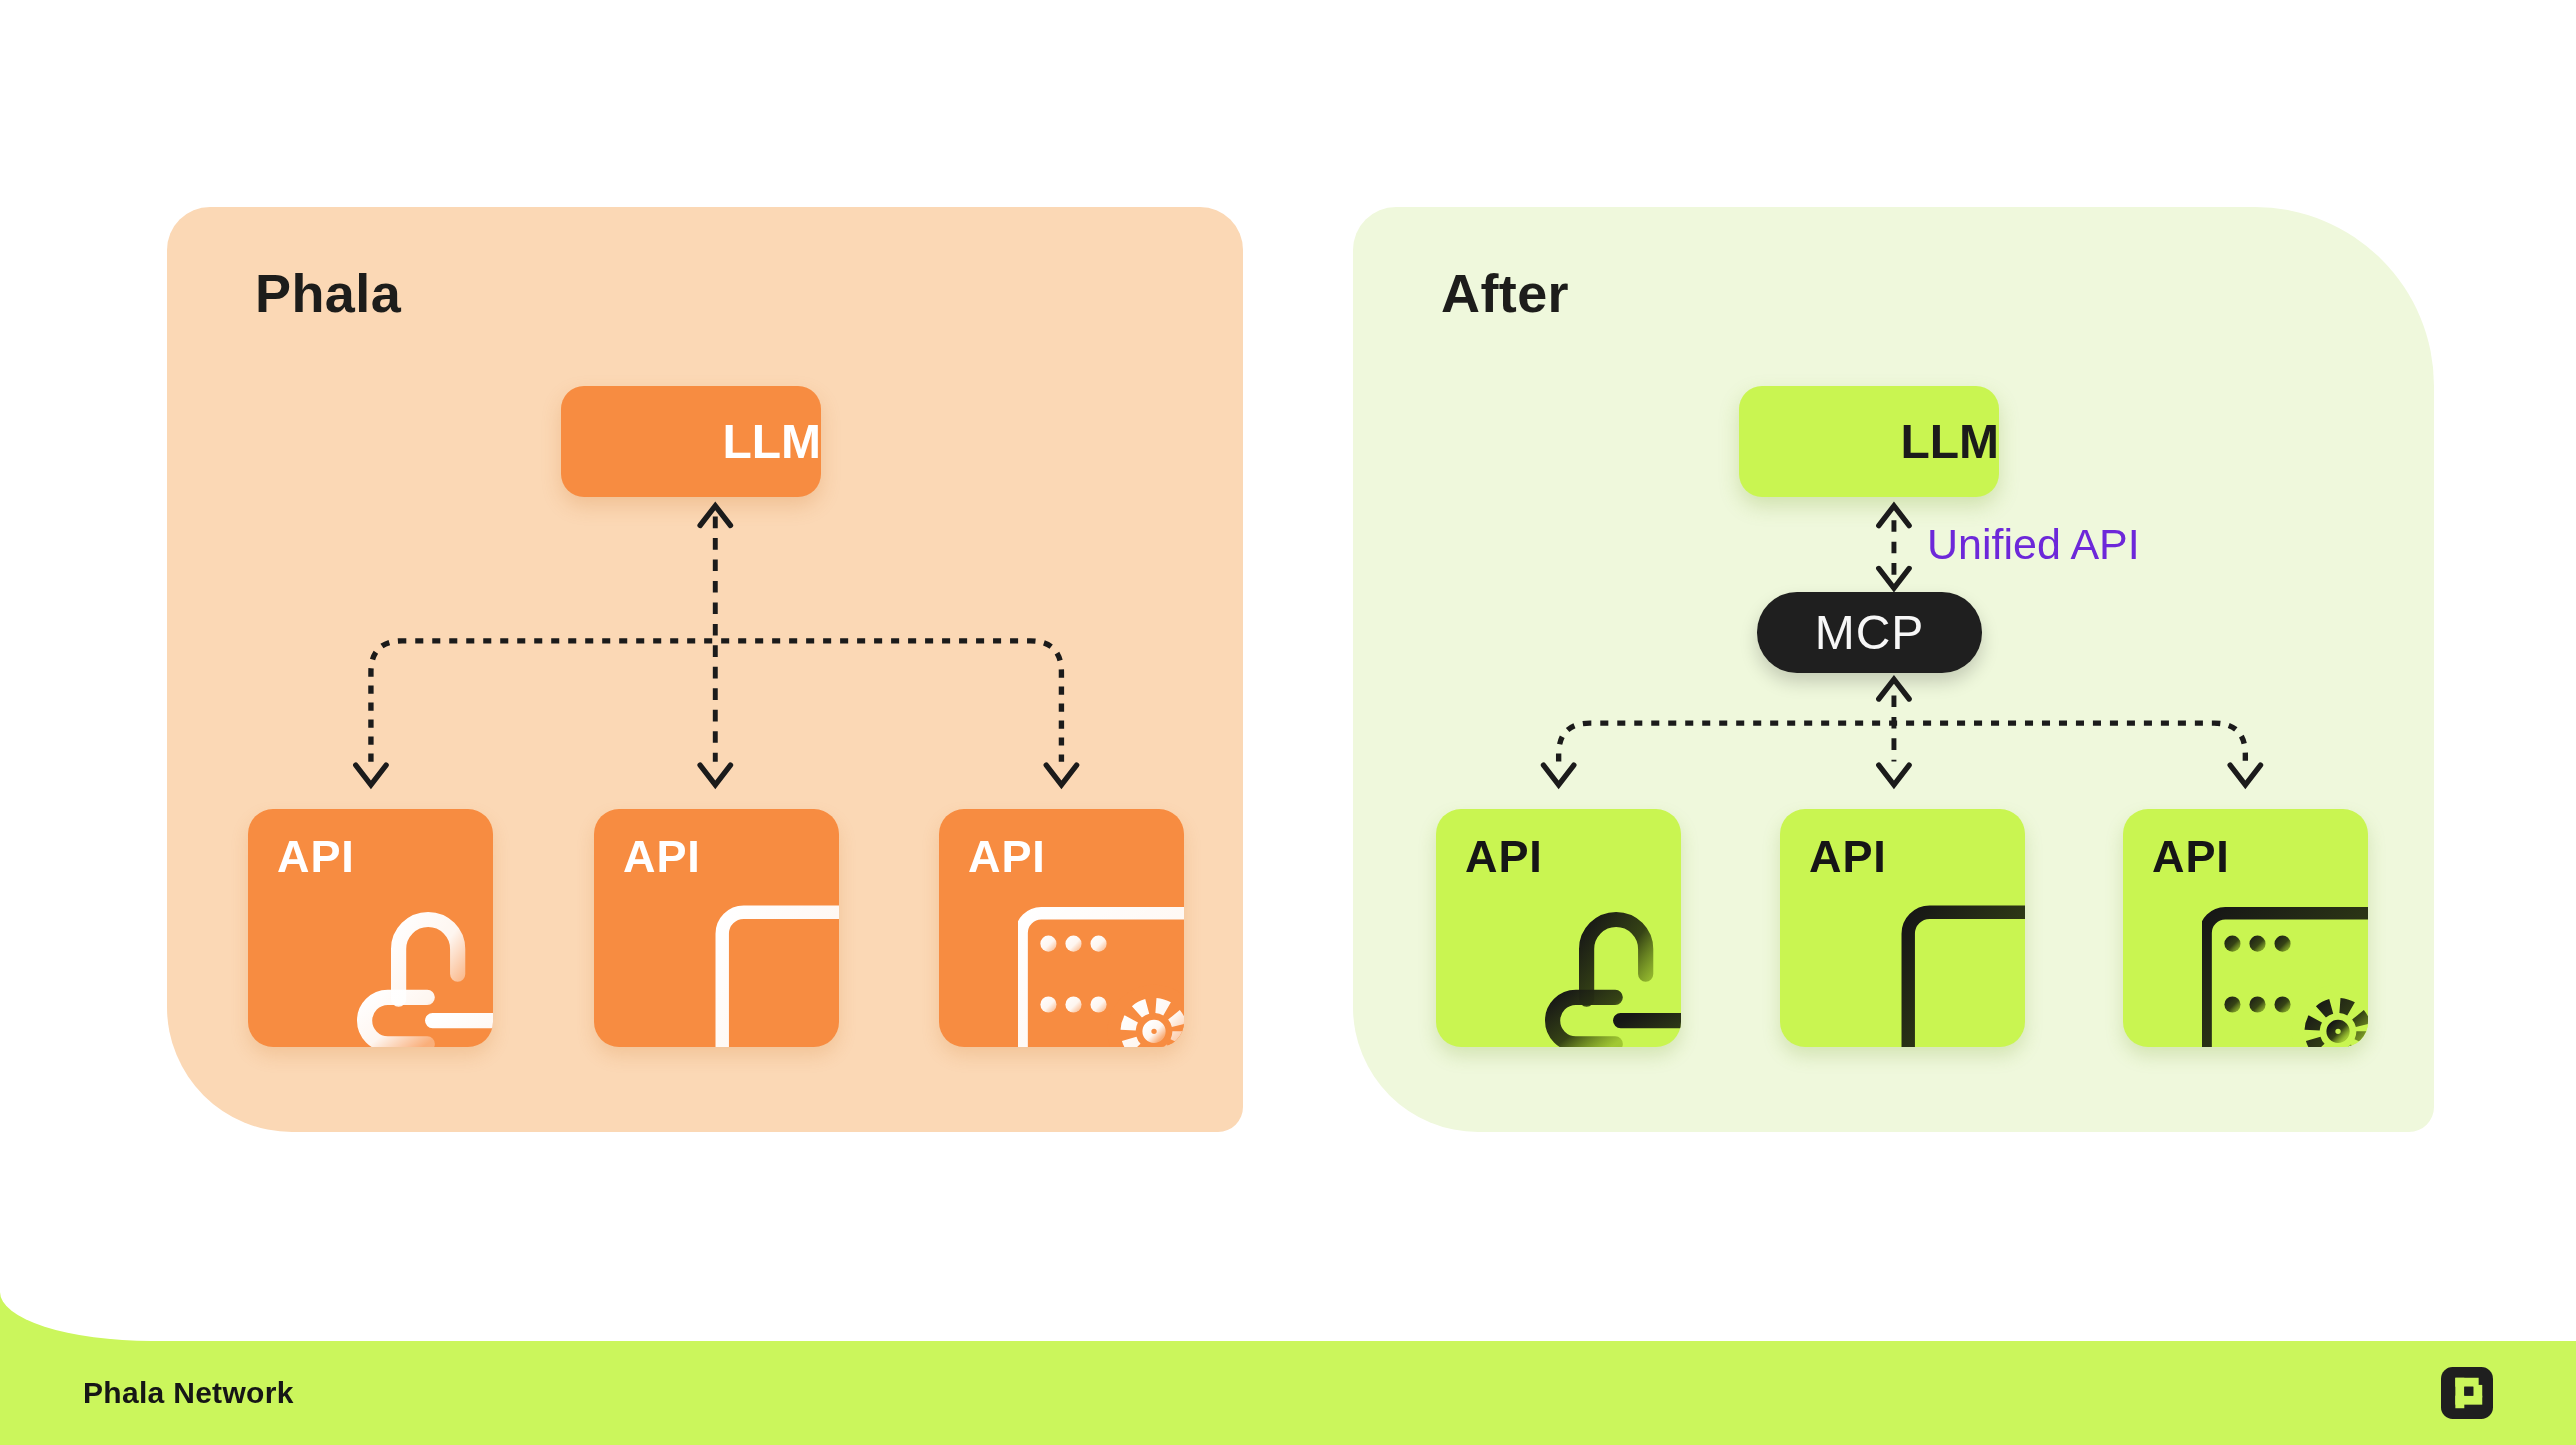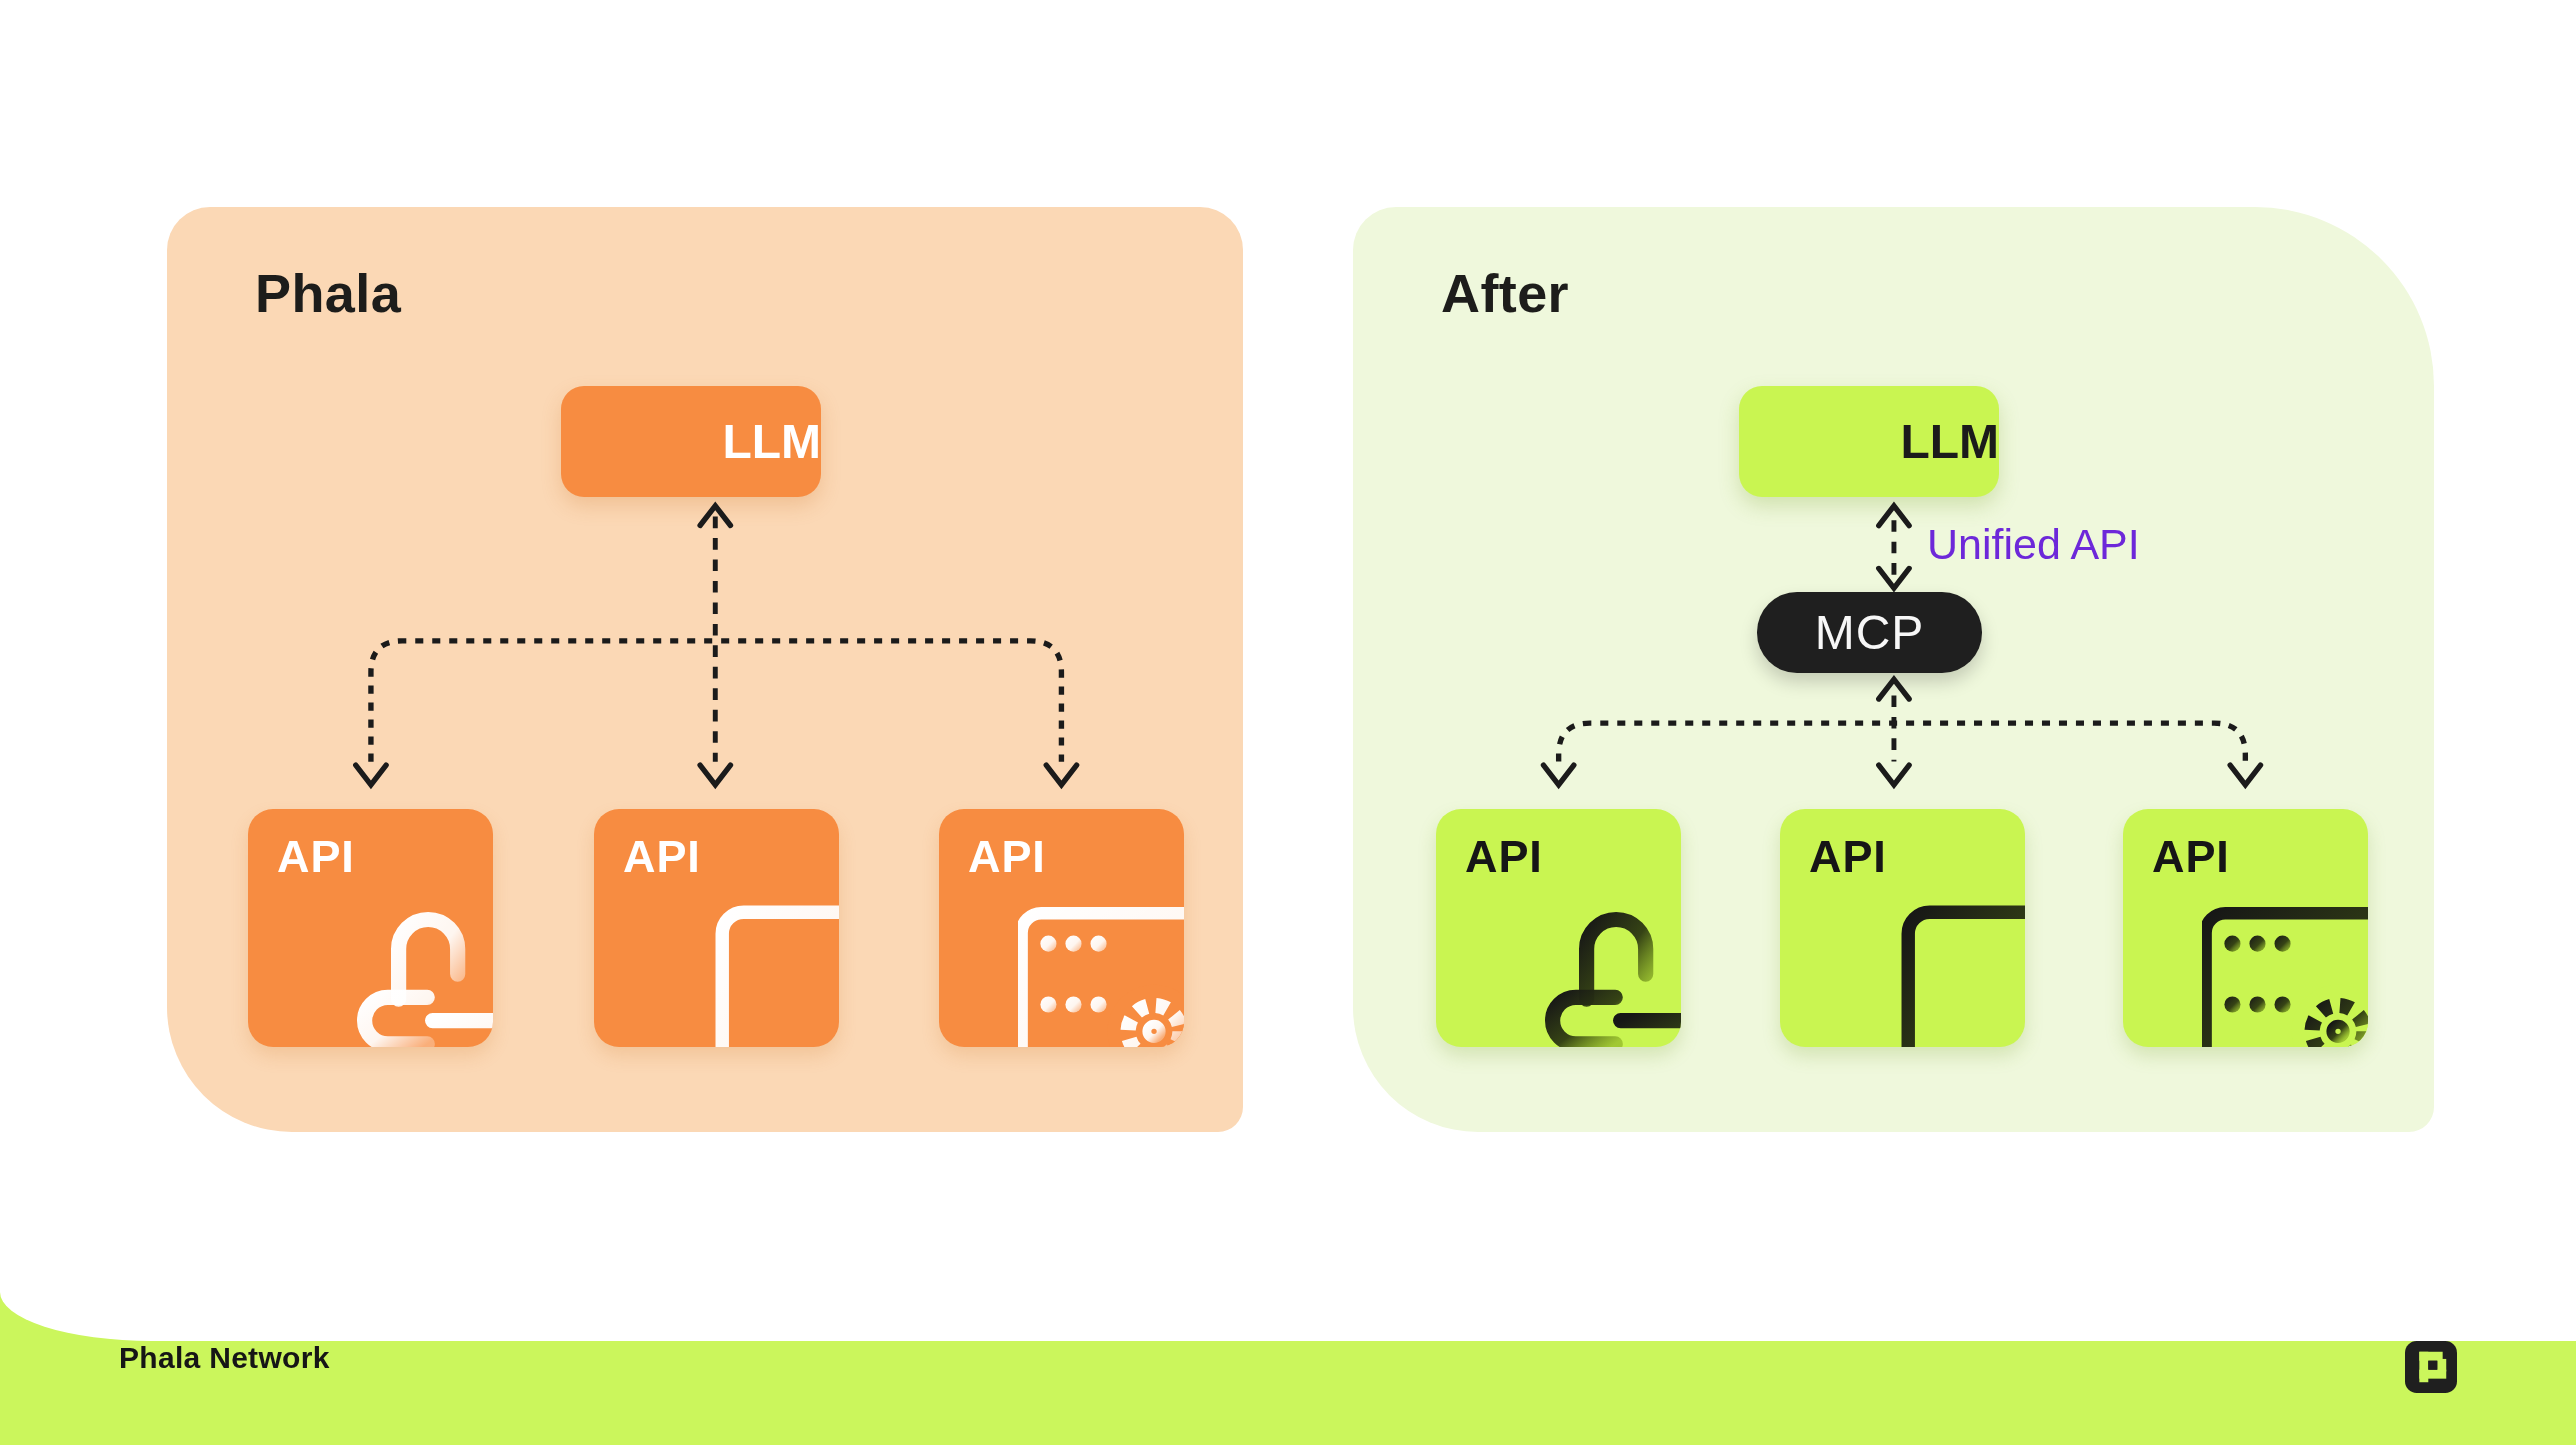--- a/index.html
+++ b/index.html
@@ -36,21 +36,21 @@
   .arrows{position:absolute;left:0;top:0;width:100%;height:100%;pointer-events:none;}
   .dash{fill:none;stroke:#1b1b1b;stroke-width:5.5;stroke-dasharray:13 11;}
   .dots{fill:none;stroke:#1b1b1b;stroke-width:6;stroke-dasharray:9 10;}
   .head{fill:none;stroke:#1b1b1b;stroke-width:6;stroke-linecap:round;stroke-linejoin:miter;}
 
   
   .footer{position:absolute;left:0;bottom:0;width:2576px;height:153px;background:#CBF65C;}
   .footer-mask{position:absolute;left:0;top:0;width:100%;height:49px;background:#ffffff;
     border-bottom-left-radius:152px 49px;}
   .footer-inner{position:absolute;left:0;top:49px;right:0;bottom:0;display:flex;
-    justify-content:space-between;padding:0 119px;}
+    align-items:center;justify-content:space-between;padding:0 83px;}
   .brand{font-size:30px;font-weight:700;color:#161616;letter-spacing:0.3px;}
   .logo{width:52px;height:52px;}
 </style>
 </head>
 <body>
 
 <svg width="0" height="0" style="position:absolute" aria-hidden="true">
   <defs>
     <linearGradient id="gradL" x1="0" y1="0" x2="1" y2="1">
       <stop offset="0" stop-color="#ffffff"></stop>

